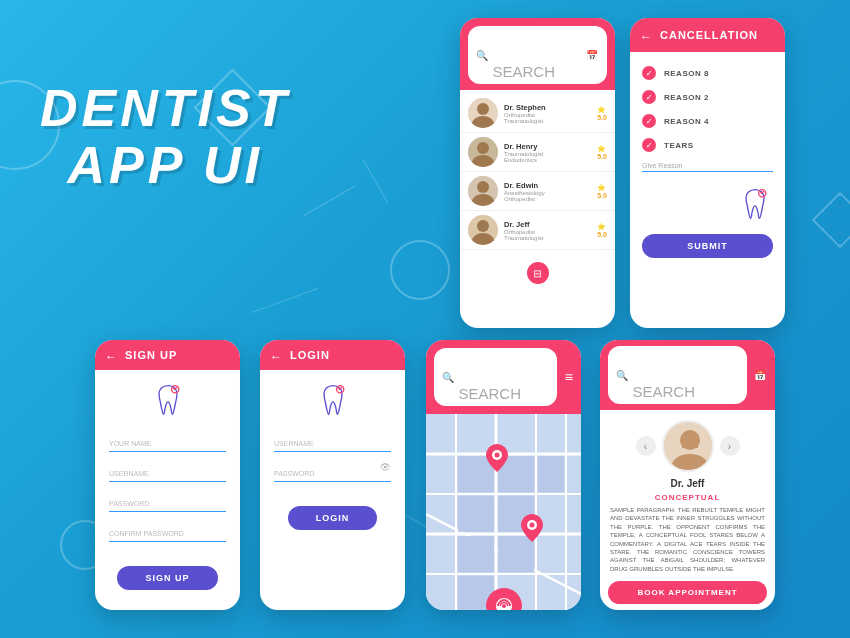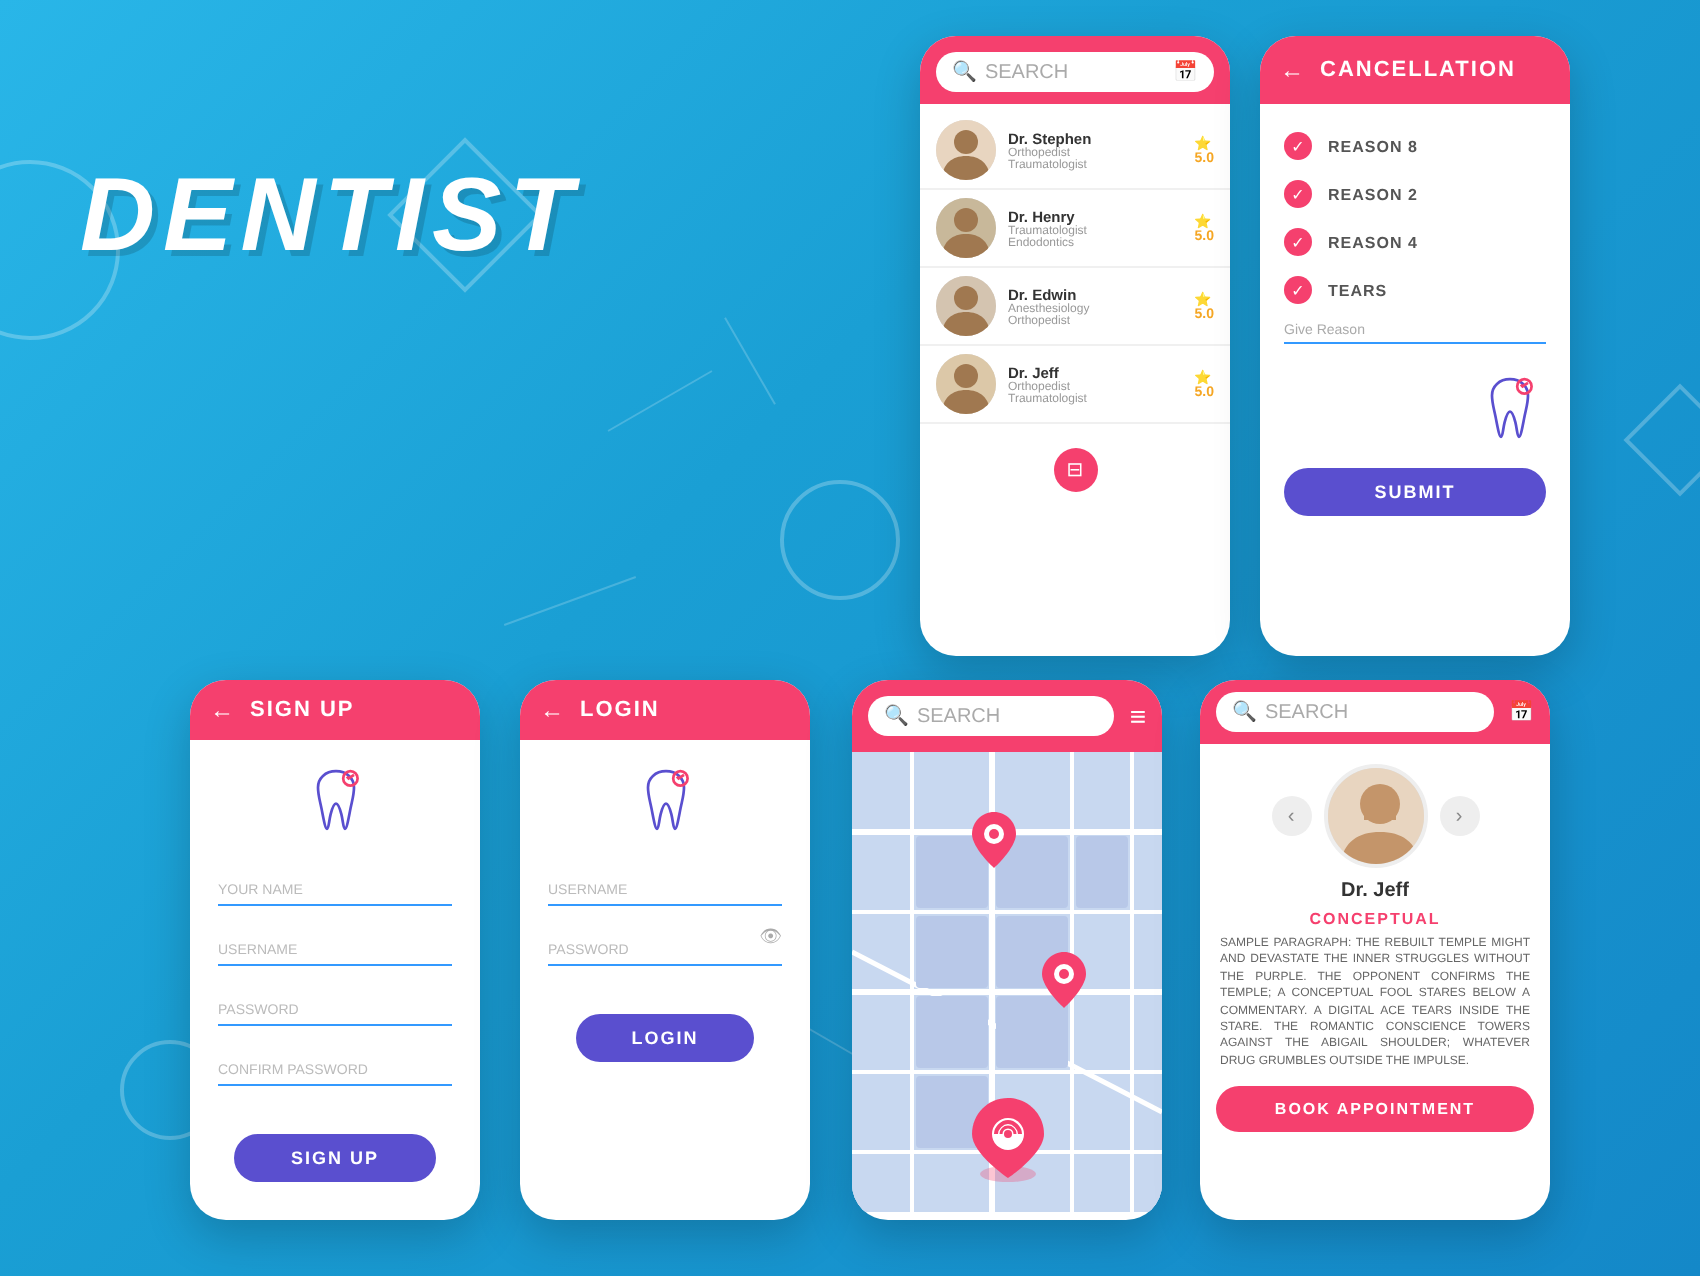--- a/index.html
+++ b/index.html
@@ -68,21 +68,21 @@
     }
     .search-bar {
       background: white;
       border-radius: 12px;
       display: flex;
       align-items: center;
       padding: 4px 8px;
       gap: 4px;
     }
     .search-icon-sm { color: #aaa; font-size: 10px; }
-    .search-text { color: #aaa; font-size: 10px; flex: 1; }
+    .search-text { color: #aaa; font-size: 15px; flex: 1; margin-top: 33px; }
     .search-icon-right { color: #aaa; font-size: 10px; }
 
     .doctor-list { padding: 4px 0; }
     .doctor-item {
       display: flex;
       align-items: center;
       padding: 4px 8px;
       gap: 6px;
       border-bottom: 1px solid #f0f0f0;
     }
@@ -331,20 +331,21 @@
 <div class="deco-circle-lg" style="width:60px;height:60px;left:390px;top:240px;"></div>
 <div class="deco-diamond" style="width:55px;height:55px;left:205px;top:80px;"></div>
 <div class="deco-diamond" style="width:40px;height:40px;left:820px;top:200px;"></div>
 <div class="deco-line" style="width:60px;height:1px;left:300px;top:200px;transform:rotate(-30deg);"></div>
 <div class="deco-line" style="width:50px;height:1px;left:350px;top:180px;transform:rotate(60deg);"></div>
 <div class="deco-line" style="width:70px;height:1px;left:250px;top:300px;transform:rotate(-20deg);"></div>
 <div class="deco-line" style="width:50px;height:1px;left:390px;top:520px;transform:rotate(30deg);"></div>
 
 <div class="title-section">
   <div class="title-text">DENTIST</div>
+  <div class="title-text">APP UI</div>
 </div>
 
 <div class="phone phone-search">
   <div class="header">
     <div class="search-bar">
       <span class="search-icon-sm">🔍</span>
       <span class="search-text">SEARCH</span>
       <span class="search-icon-right">📅</span>
     </div>
   </div>

